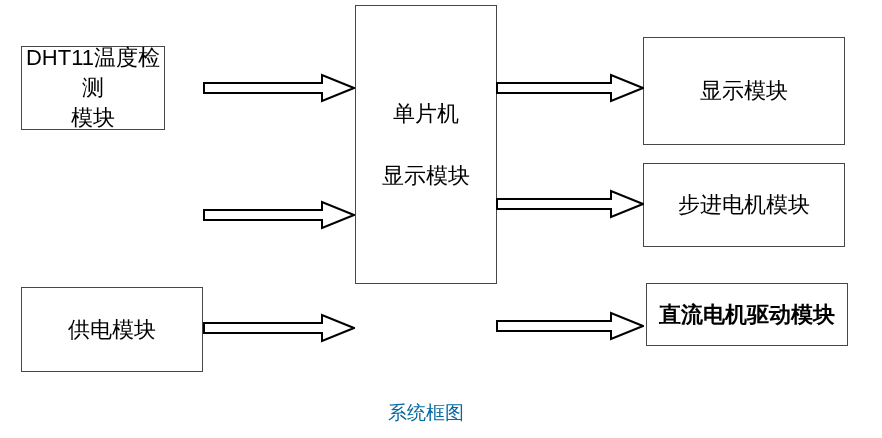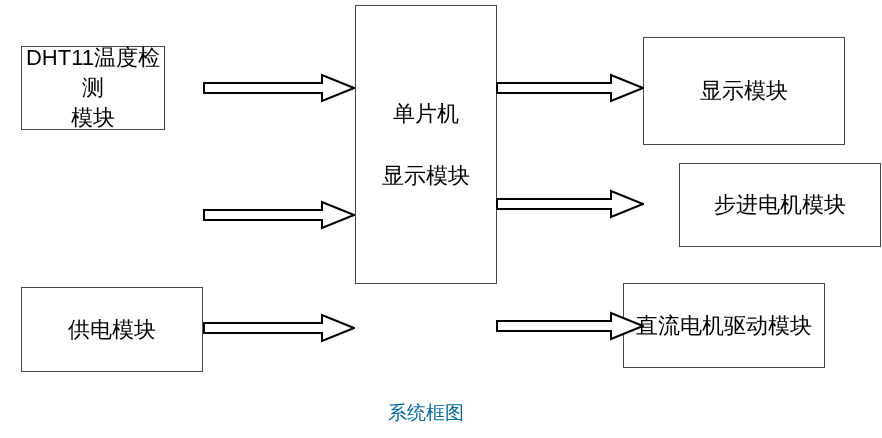--- a/index.html
+++ b/index.html
@@ -24,22 +24,22 @@
     text-align: center;
     font-size: 22px;
     line-height: 30px;
     color: #000000;
   }
   .b-l1 { left: 21px;  top: 46px;  width: 144px; height: 84px; }
   .b-l2 { left: 21px;  top: 172px; width: 182px; height: 86px; }
   .b-l3 { left: 21px;  top: 287px; width: 182px; height: 85px; }
   .b-c  { left: 355px; top: 5px;   width: 142px; height: 279px; gap: 32px; }
   .b-r1 { left: 643px; top: 37px;  width: 202px; height: 108px; }
-  .b-r2 { left: 643px; top: 163px; width: 202px; height: 84px; margin-left: 36px; }
-  .b-r3 { left: 623px; top: 283px; width: 202px; height: 85px; }
+  .b-r2 { left: 643px; top: 163px; width: 202px; height: 84px; }
+  .b-r3 { left: 646px; top: 283px; width: 202px; height: 63px; font-weight: bold; }
   .arrow { position: absolute; display: block; }
   .a1 { left: 203px; top: 73px;  }
   .a2 { left: 203px; top: 200px; }
   .a3 { left: 203px; top: 313px; }
   .a4 { left: 496px; top: 73px;  }
   .a5 { left: 496px; top: 189px; }
   .a6 { left: 496px; top: 311px; }
   .caption {
     position: absolute;
     left: 345px;

